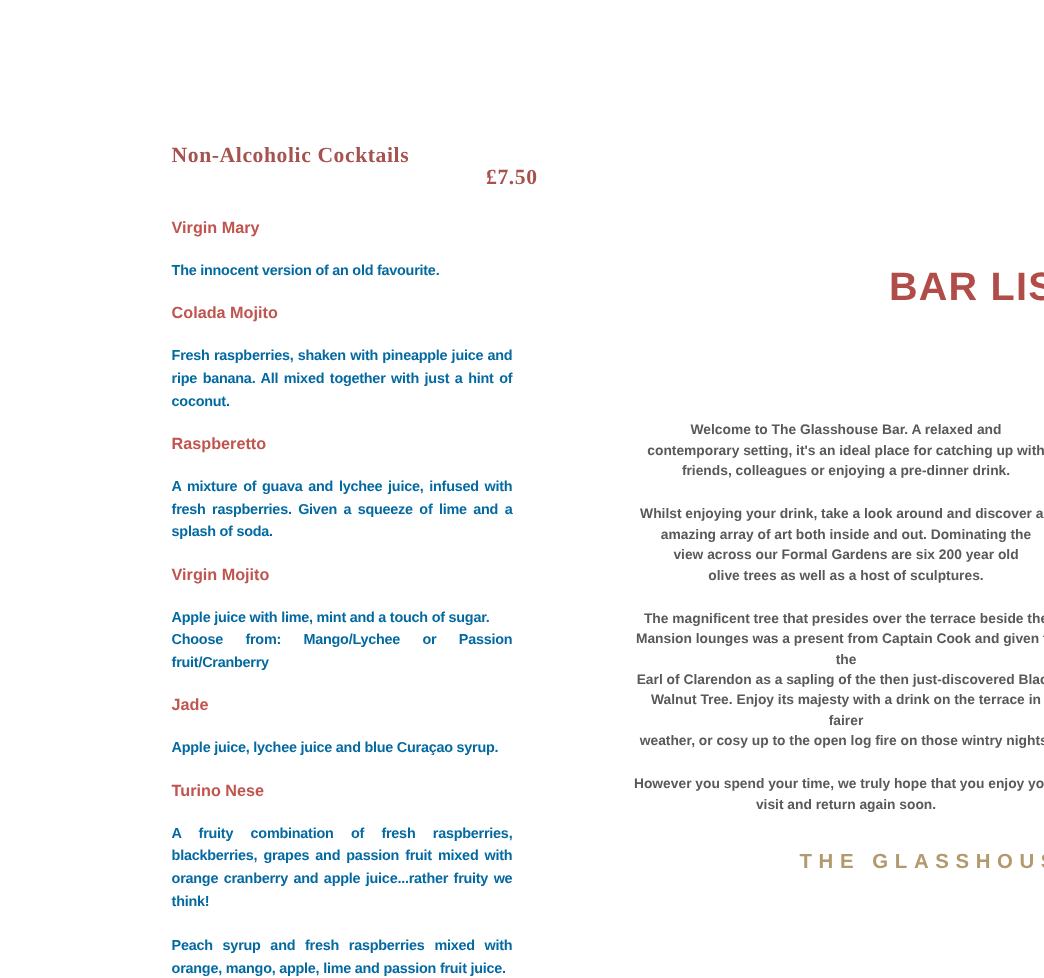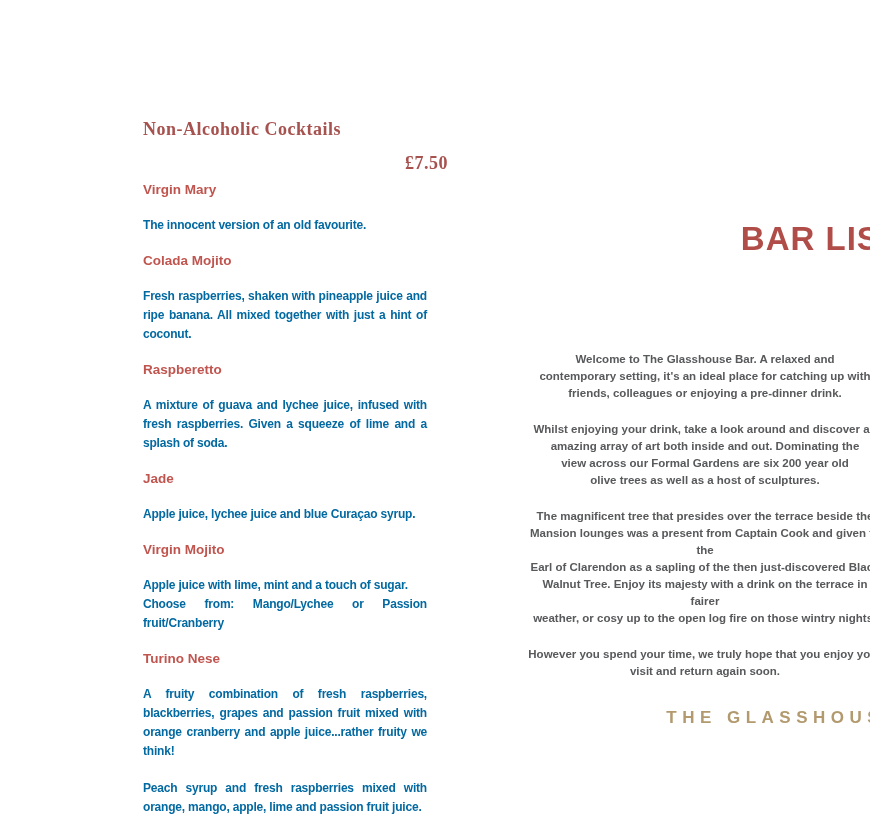--- a/index.html
+++ b/index.html
@@ -24,21 +24,21 @@
     font-family: "Liberation Serif", "DejaVu Serif", serif;
     font-size: 18px;
     letter-spacing: 0.5px;
     color: #a6524f;
     margin-bottom: 42px;
     height: 21px;
   }
   .menu-price {
     position: absolute;
     left: 262px;
-    top: 16px;
+    top: 0;
   }
   .menu-item { margin-bottom: 17px; }
   .item-name {
     color: #c0554f;
     font-size: 13.5px;
     line-height: 16px;
     margin-bottom: 7px;
   }
   .item-desc {
     color: #0369a1;
@@ -101,27 +101,27 @@
   </div>
   <div class="menu-item">
     <div class="item-name">Colada Mojito</div>
     <div class="item-desc">Fresh raspberries, shaken with pineapple juice and ripe banana. All mixed together with just a hint of coconut.</div>
   </div>
   <div class="menu-item">
     <div class="item-name">Raspberetto</div>
     <div class="item-desc">A mixture of guava and lychee juice, infused with fresh raspberries. Given a squeeze of lime and a splash of soda.</div>
   </div>
   <div class="menu-item">
-    <div class="item-name">Jade</div>
-    <div class="item-desc">Apple juice, lychee juice and blue Curaçao syrup.</div>
-  </div>
-  <div class="menu-item">
     <div class="item-name">Virgin Mojito</div>
     <div class="item-desc">Apple juice with lime, mint and a touch of sugar.
 Choose from: Mango/Lychee or Passion fruit/Cranberry</div>
+  </div>
+  <div class="menu-item">
+    <div class="item-name">Jade</div>
+    <div class="item-desc">Apple juice, lychee juice and blue Curaçao syrup.</div>
   </div>
   <div class="menu-item">
     <div class="item-name">Turino Nese</div>
     <div class="item-desc">A fruity combination of fresh raspberries, blackberries, grapes and passion fruit mixed with orange cranberry and apple juice...rather fruity we think!</div>
   </div>
   <div class="menu-item">
     <div class="item-desc">Peach syrup and fresh raspberries mixed with orange, mango, apple, lime and passion fruit juice.</div>
   </div>
 </div>
 

